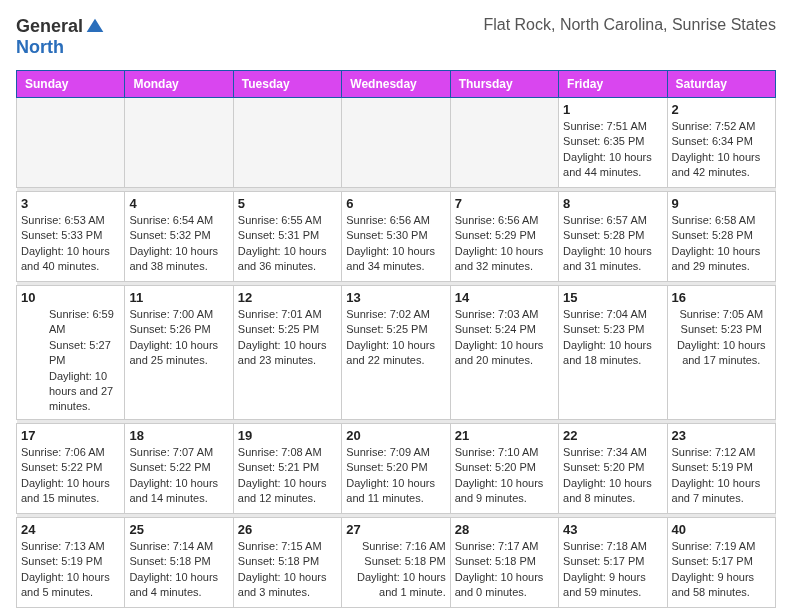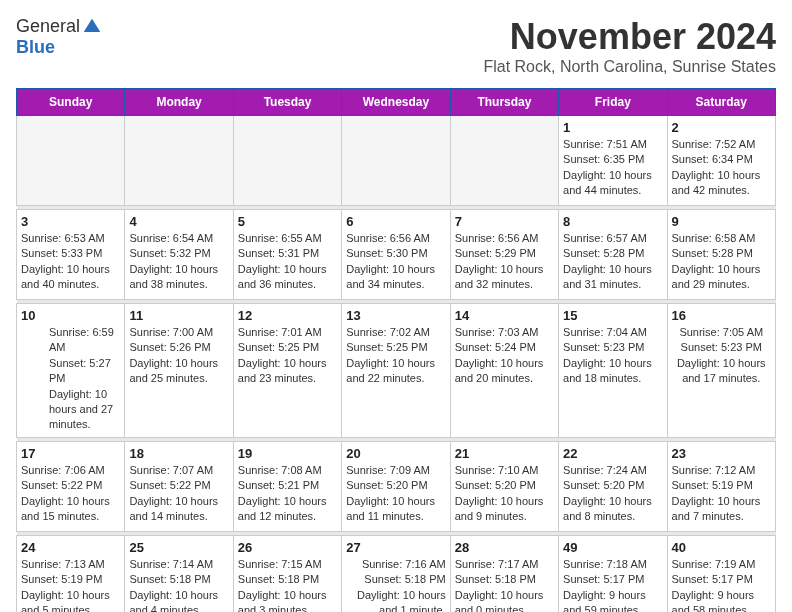--- a/index.html
+++ b/index.html
@@ -21,21 +21,21 @@
       flex-direction: column;
       align-items: flex-start;
     }
     .logo-text {
       display: flex;
       align-items: center;
       gap: 0;
     }
     .logo-general {
       font-size: 18px;
-      font-weight: normal;
+      font-weight: bold;
       color: #333;
     }
     .logo-blue {
       font-size: 18px;
       font-weight: bold;
       color: #2a6ebb;
     }
     .logo-icon {
       width: 20px;
       height: 20px;
@@ -52,24 +52,24 @@
     .location-title {
       font-size: 16px;
       color: #555;
     }
     .calendar-table {
       width: 100%;
       border-collapse: collapse;
       font-size: 11px;
     }
     .calendar-table th {
-      background-color: #a21caf;
+      background-color: #d946ef;
       color: #fff;
-      padding: 6px 0;
-      text-align: center;
+      padding: 6px 8px;
+      text-align: left;
       font-size: 12px;
       border: 1px solid #1a5aaa;
     }
     .calendar-table td {
       border: 1px solid #ccc;
       vertical-align: top;
       padding: 4px;
       height: 90px;
       width: 108px;
       background: #fff;
@@ -100,25 +100,24 @@
 
 <div class="header-section">
   <div class="logo">
     <div class="logo-text">
       <span class="logo-general">General</span>
       <svg class="logo-icon" viewBox="0 0 24 24" xmlns="http://www.w3.org/2000/svg">
         <polygon points="12,2 22,18 2,18" fill="#2a6ebb"></polygon>
       </svg>
     </div>
     <div>
-      <span class="logo-blue">Blue</span>
+      <span class="logo-blue">North</span>
     </div>
   </div>
   <div class="title-section">
-    <div class="month-title">November 2024</div>
     <div class="location-title">Flat Rock, North Carolina, Sunrise States</div>
   </div>
 </div>
 
 <table class="calendar-table">
   <thead>
     <tr>
     <th>Sunday</th>
         <th>Monday</th>
         <th>Tuesday</th>
@@ -271,21 +270,21 @@
 Daylight: 10 hours and 11 minutes.</div>
         </td>
         <td>
           <div class="day-number">21</div>
           <div class="day-info" style="white-space: pre-wrap;">Sunrise: 7:10 AM
 Sunset: 5:20 PM
 Daylight: 10 hours and 9 minutes.</div>
         </td>
         <td>
           <div class="day-number">22</div>
-          <div class="day-info" style="white-space: pre-wrap;">Sunrise: 7:24 AM
+          <div class="day-info" style="white-space: pre-wrap;">Sunrise: 7:34 AM
 Sunset: 5:20 PM
 Daylight: 10 hours and 8 minutes.</div>
         </td>
         <td>
           <div class="day-number">23</div>
           <div class="day-info" style="white-space: pre-wrap;">Sunrise: 7:12 AM
 Sunset: 5:19 PM
 Daylight: 10 hours and 7 minutes.</div>
         </td>
       </tr>
@@ -317,21 +316,21 @@
 Sunset: 5:18 PM
 Daylight: 10 hours and 1 minute.</div>
         </td>
         <td>
           <div class="day-number">28</div>
           <div class="day-info" style="white-space: pre-wrap;">Sunrise: 7:17 AM
 Sunset: 5:18 PM
 Daylight: 10 hours and 0 minutes.</div>
         </td>
         <td>
-          <div class="day-number">49</div>
+          <div class="day-number">43</div>
           <div class="day-info" style="white-space: pre-wrap;">Sunrise: 7:18 AM
 Sunset: 5:17 PM
 Daylight: 9 hours and 59 minutes.</div>
         </td>
         <td>
           <div class="day-number">40</div>
           <div class="day-info" style="white-space: pre-wrap;">Sunrise: 7:19 AM
 Sunset: 5:17 PM
 Daylight: 9 hours and 58 minutes.</div>
         </td>

